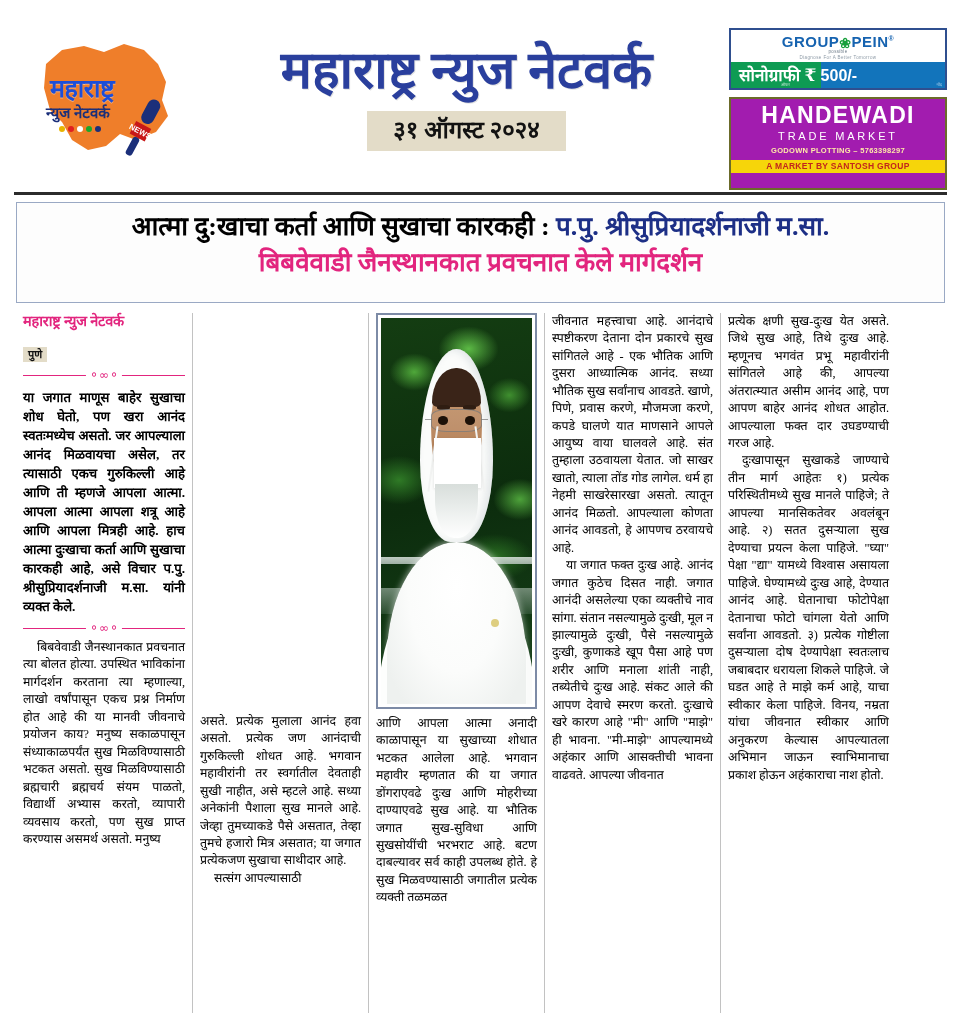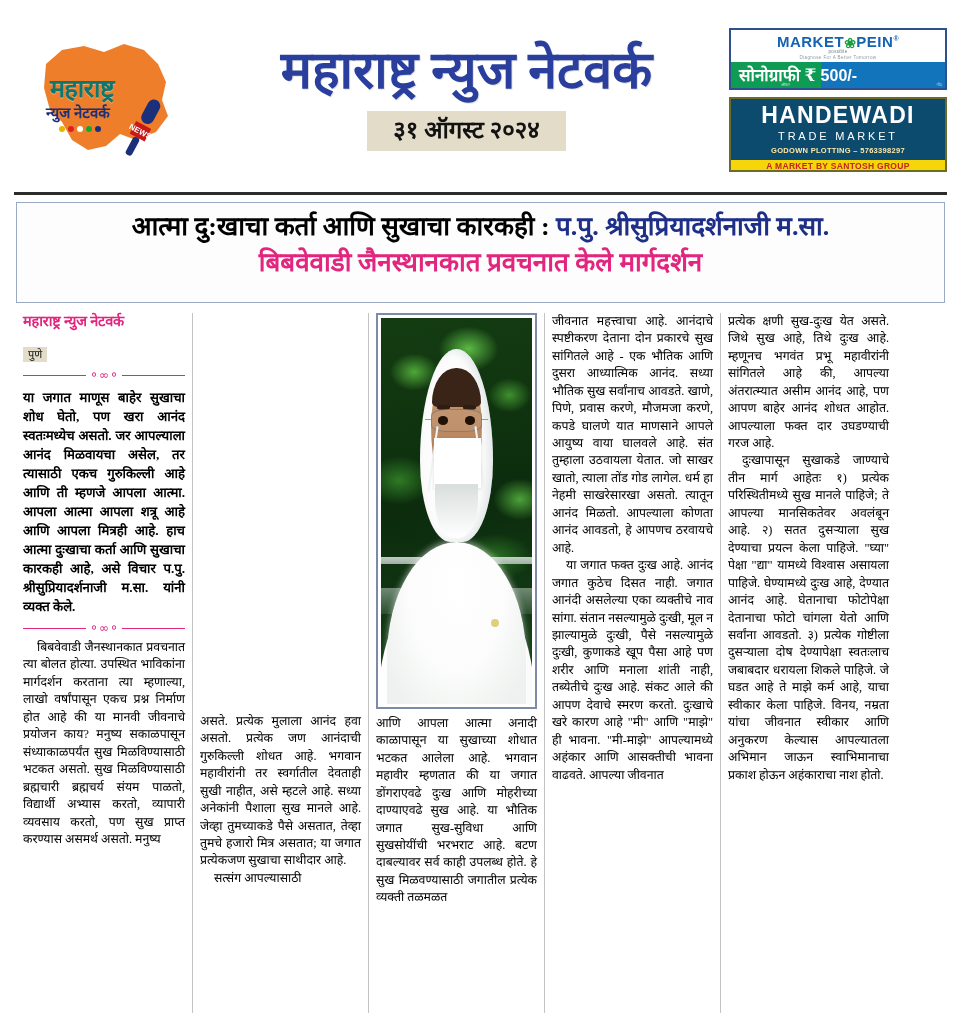--- a/index.html
+++ b/index.html
@@ -45,21 +45,21 @@
     height: 128px;
   }
 
   .logo-text-main {
     position: absolute;
     left: 36px;
     top: 52px;
     font-family: "Liberation Serif", "DejaVu Serif", serif;
     font-size: 25px;
     font-weight: bold;
-    color: #0f766e;
+    color: #1d4ed8;
     letter-spacing: -0.5px;
     white-space: nowrap;
     text-shadow: 0 1px 0 rgba(255,255,255,0.35);
   }
 
   .logo-text-sub {
     position: absolute;
     left: 32px;
     top: 84px;
     font-family: "Liberation Serif", "DejaVu Serif", serif;
@@ -206,22 +206,22 @@
     position: absolute;
     right: 3px; bottom: 1px;
     font-size: 4px;
     color: #bcd9f2;
     font-family: "Liberation Sans", sans-serif;
   }
 
   
   .ad-hand {
     border: 2px solid #6b6b2a;
-    background: #0c4a6e;
-    height: 75px;
+    background: #a21caf;
+    height: 93px;
     display: flex;
     flex-direction: column;
     align-items: center;
     justify-content: flex-start;
     padding-top: 5px;
     overflow: hidden;
   }
   .ad-hand-title {
     font-family: "Liberation Sans", sans-serif;
     font-size: 23px;
@@ -338,21 +338,21 @@
     color: #e2257e;
     line-height: 1.15;
     white-space: nowrap;
     letter-spacing: -0.2px;
   }
   .byline-city {
     display: inline-block;
     background: #e3dcc8;
     color: #111;
     font-size: 11px;
-    font-weight: normal;
+    font-weight: bold;
     padding: 1px 5px 2px 5px;
     margin-top: 17px;
     line-height: 1.1;
   }
 
   .ornament {
     position: relative;
     height: 14px;
     margin: 5px 0 4px 0;
   }
@@ -592,21 +592,21 @@
     <div class="title-block">
       <div class="paper-title">महाराष्ट्र न्युज नेटवर्क</div>
       <div class="date-badge">३१ ऑगस्ट २०२४</div>
     </div>
 
     <div class="ads-block">
 
       <div class="ad-diag">
         <div class="ad-diag-top">
           <div class="ad-diag-brand">
-            <span>MARKET</span><span class="leaf">❀</span><span>PEIN</span><span class="reg">®</span>
+            <span>GROUP</span><span class="leaf">❀</span><span>PEIN</span><span class="reg">®</span>
           </div>
           <div class="ad-diag-sub">possible</div>
           <div class="ad-diag-tag">Diagnose For A Better Tomorrow</div>
         </div>
         <div class="ad-diag-bottom">
           <div class="ad-diag-price">
             <span>सोनोग्राफी</span>
             <span>₹</span>
             <span class="amt">500/-</span>
           </div>

